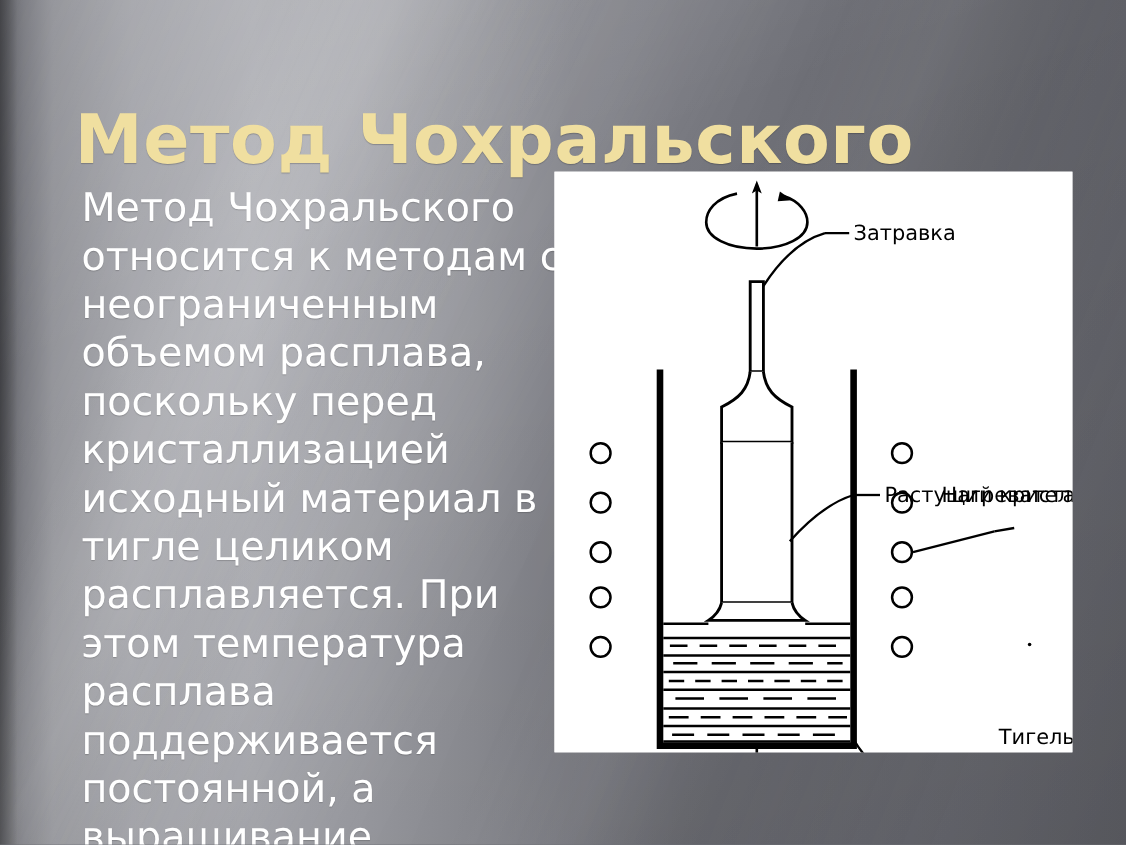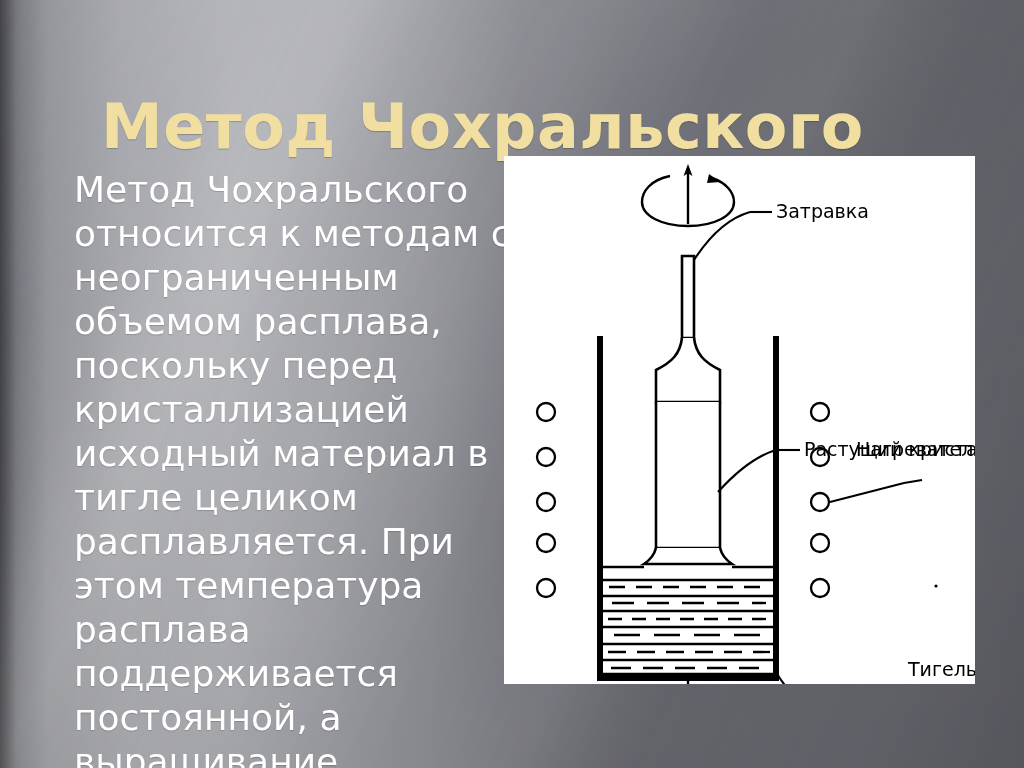--- a/index.html
+++ b/index.html
@@ -99,21 +99,20 @@
     left: 68px;
     top: 52px;
     width: 900px;
     font-size: 62px;
     font-weight: bold;
     line-height: 1.05;
     letter-spacing: 0.5px;
     color: #f0dfa0;
     white-space: nowrap;
     text-shadow: 0 1px 1px rgba(0,0,0,0.22);
-    margin-left: 33px;
   }
 
   #body-text {
     position: absolute;
     left: 74px;
     top: 168px;
     width: 455px;
     font-size: 36px;
     line-height: 44px;
     color: #ffffff;

